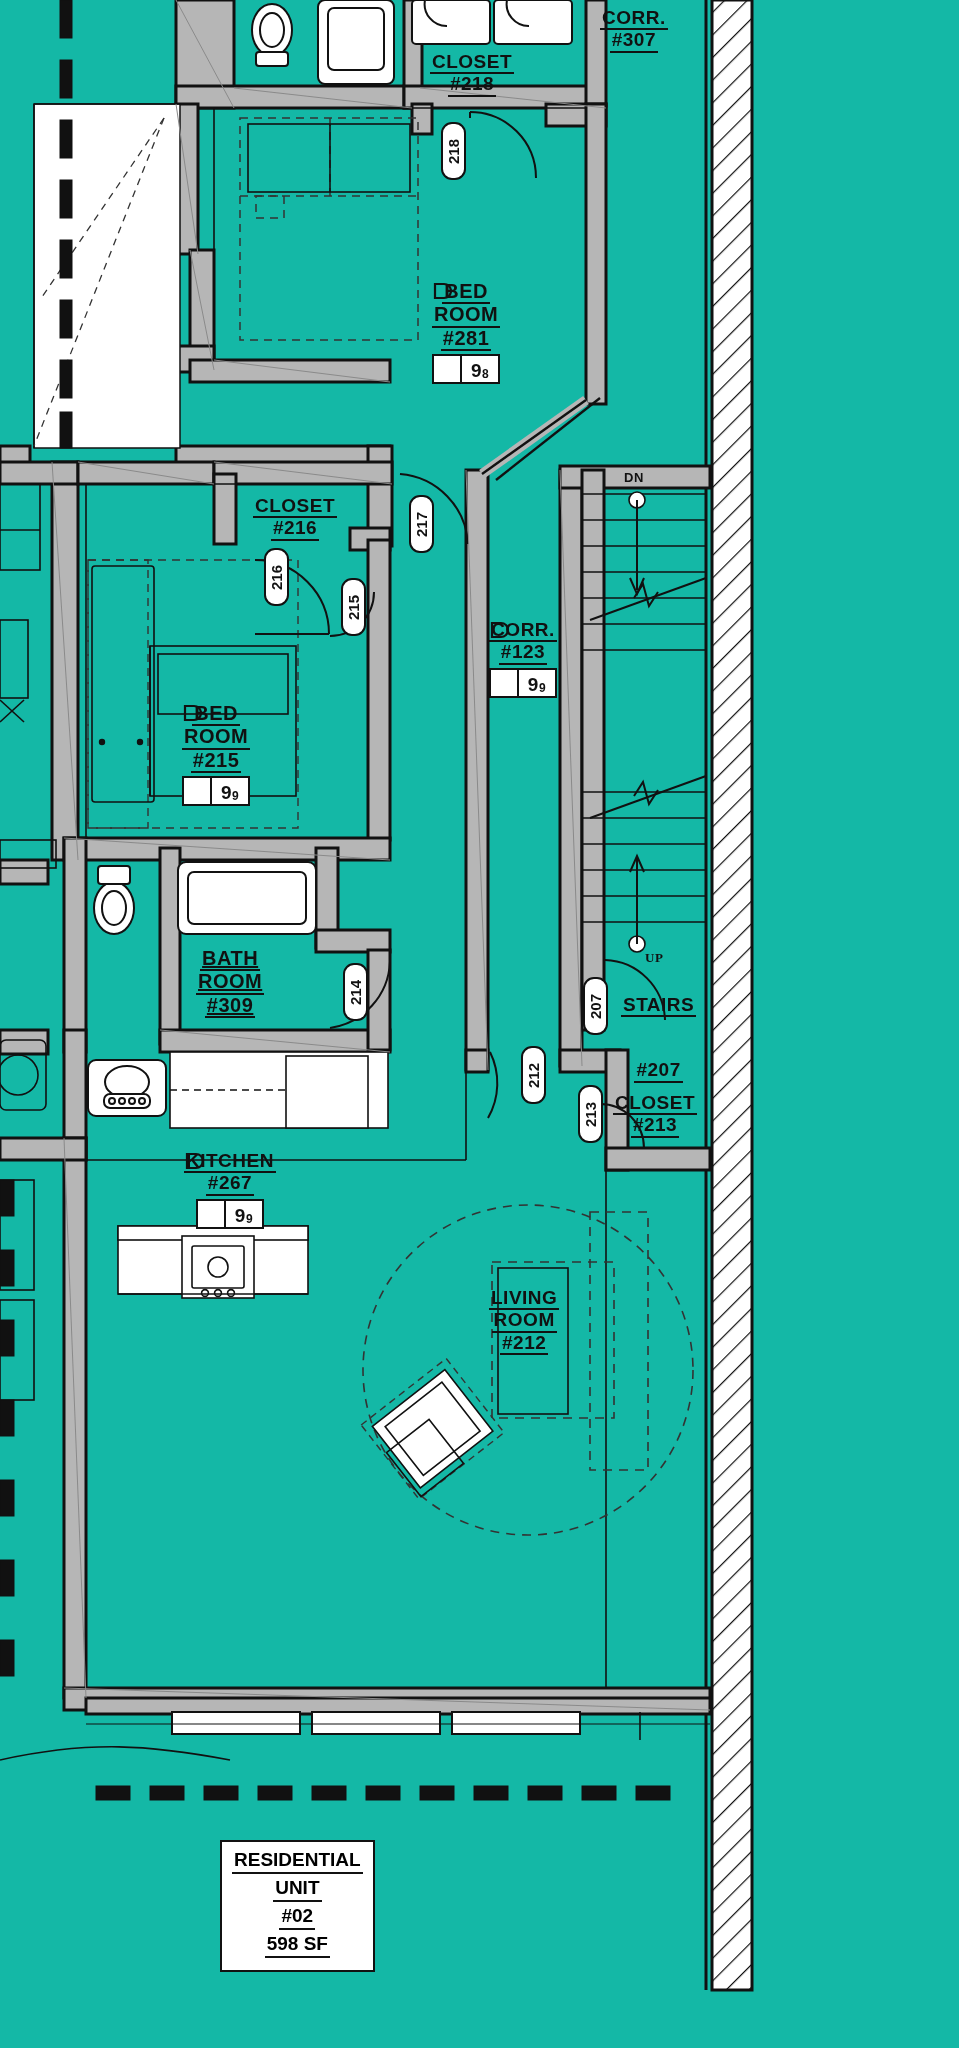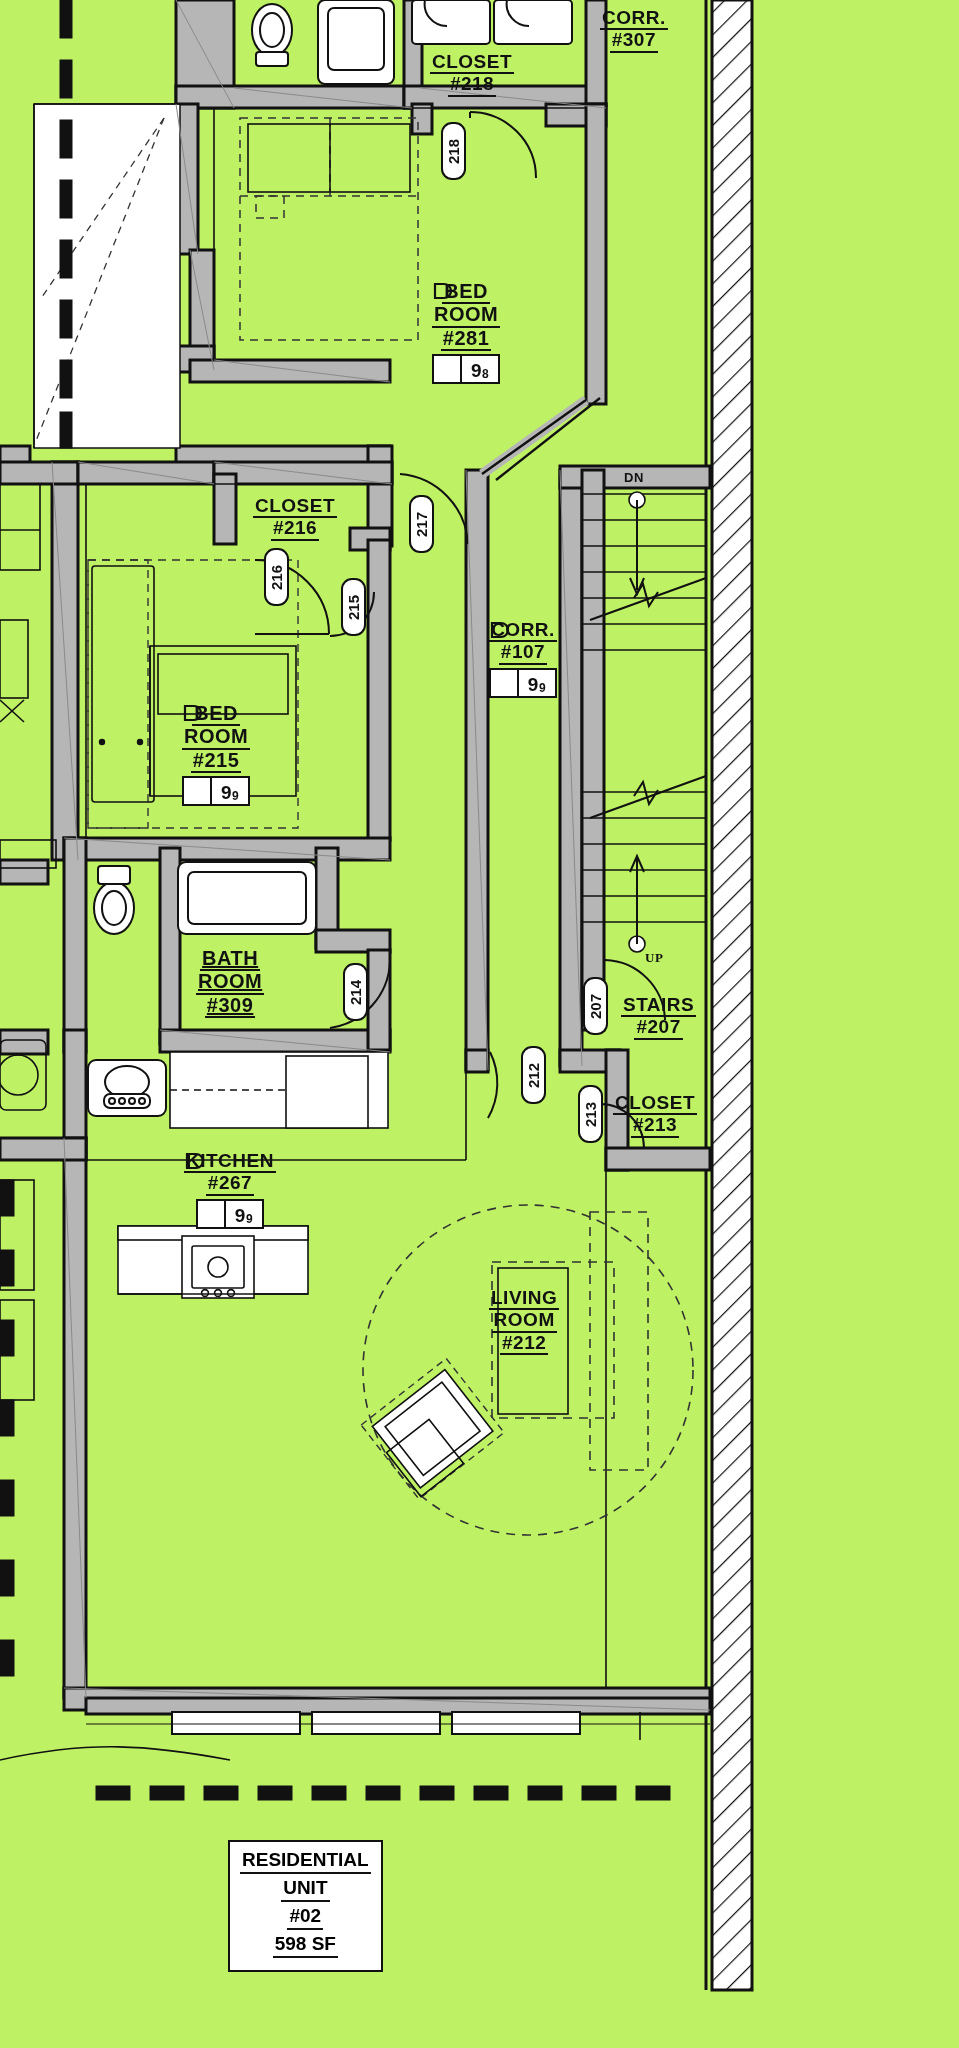--- a/index.html
+++ b/index.html
@@ -1,17 +1,17 @@
 <!DOCTYPE html>
 <html><head>
 <meta charset="utf-8">
 <style>
   html,body{margin:0;padding:0;background:#ffffff;}
   body{font-family:"Liberation Sans",sans-serif;}
-  #plan{position:relative;width:959px;height:2048px;overflow:hidden;background:#bef264;}
+  #plan{position:relative;width:959px;height:2048px;overflow:hidden;background:#14b8a6;}
   #plan svg{position:absolute;left:0;top:0;}
 
   
   .roomlabel{position:absolute;display:flex;flex-direction:column;align-items:center;
              font-family:"Liberation Sans",sans-serif;color:#111;line-height:1.02;
              letter-spacing:.5px;white-space:nowrap;}
   .roomlabel .ln{border-bottom:2.4px solid #111;padding:0 2px 1px 2px;font-weight:700;}
   .roomlabel.sm .ln{font-size:19px;}
   .roomlabel.md .ln{font-size:20px;}
 
@@ -22,21 +22,21 @@
                font-size:19px;font-weight:700;line-height:1;padding-bottom:2px;}
   .htag .vcell sup{font-size:12px;line-height:1;vertical-align:super;}
 
   
   .dtag{position:absolute;width:21px;height:54px;border:2px solid #111;border-radius:11px;
         background:#fff;display:flex;align-items:center;justify-content:center;}
   .dtag span{font-size:15px;font-weight:700;transform:rotate(-90deg);white-space:nowrap;color:#111;}
 
   
   .unitbox{position:absolute;border:2.4px solid #111;background:#fff;
-           display:flex;flex-direction:column;align-items:center;padding:7px 10px 9px 10px;margin-left:8px;}
+           display:flex;flex-direction:column;align-items:center;padding:7px 10px 9px 10px;}
   .unitbox .ln{border-bottom:2.4px solid #111;font-size:19px;font-weight:700;padding:0 2px 1px 2px;
                margin-bottom:3px;white-space:nowrap;}
 
   .updn{position:absolute;font-size:13px;font-weight:700;color:#111;letter-spacing:.5px;}
 </style>
 </head>
 <body>
 
 <div id="plan">
 
@@ -439,39 +439,39 @@
             </svg>
           </div>
           <div class="vcell">
             <span>9</span>
             <sup>9</sup>
           </div>
         </div>
       </div>
       <div class="roomlabel sm" style="left: 489px; top: 620px;">
         <div class="ln">CORR.</div>
-        <div class="ln">#107</div>
+        <div class="ln">#123</div>
         <div class="htag">
           <div class="dcell">
             <svg width="20" height="20" viewBox="0 0 20 20">
               <path d="M3,3 L12,3 A7,7 0 0 1 12,17 L3,17 Z" fill="none" stroke="#111" stroke-width="2.2"></path>
             </svg>
           </div>
           <div class="vcell">
             <span>9</span>
             <sup>9</sup>
           </div>
         </div>
       </div>
       <div class="roomlabel md" style="left: 196px; top: 948px; text-decoration: underline;">
         <div class="ln">BATH</div>
         <div class="ln">ROOM</div>
         <div class="ln">#309</div>
       </div>
-      <div class="roomlabel sm" style="left: 621px; top: 995px;">
+      <div class="roomlabel sm" style="left: 621px; top: 995px; gap: 43px;">
         <div class="ln">STAIRS</div>
         <div class="ln">#207</div>
       </div>
       <div class="roomlabel sm" style="left: 613px; top: 1093px;">
         <div class="ln">CLOSET</div>
         <div class="ln">#213</div>
       </div>
       <div class="roomlabel sm" style="left: 184px; top: 1151px;">
         <div class="ln">KITCHEN</div>
         <div class="ln">#267</div>

